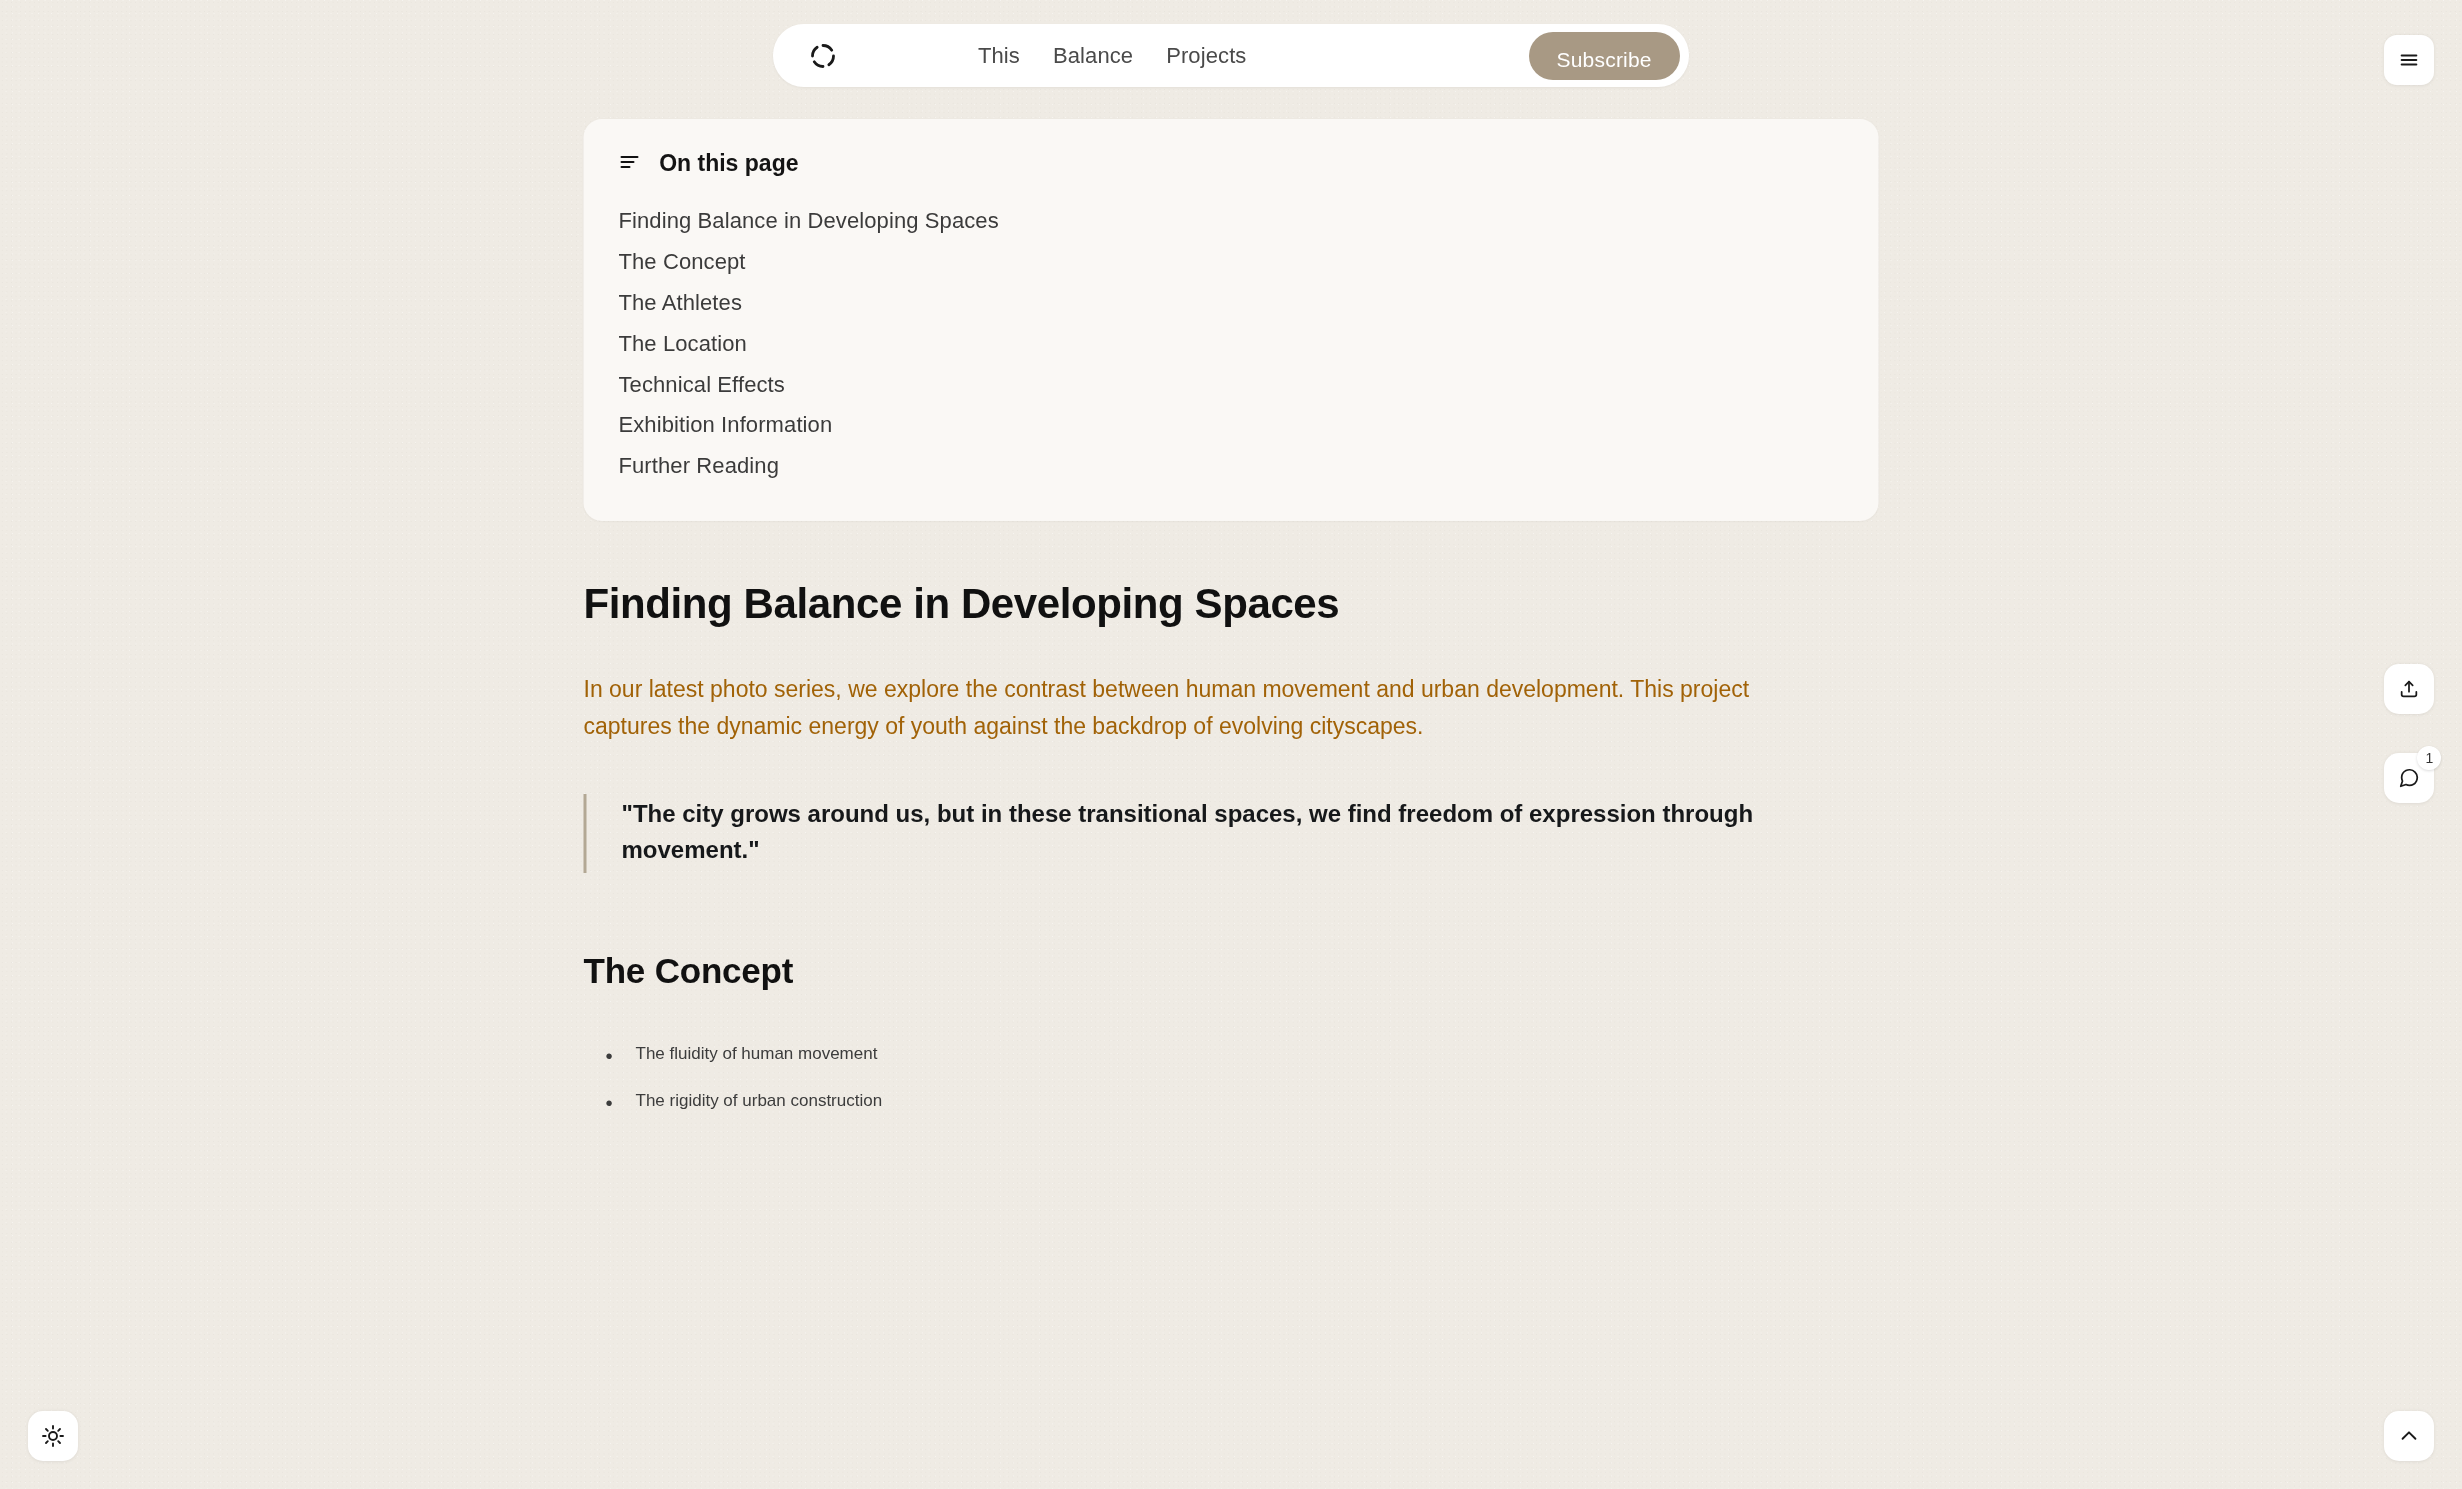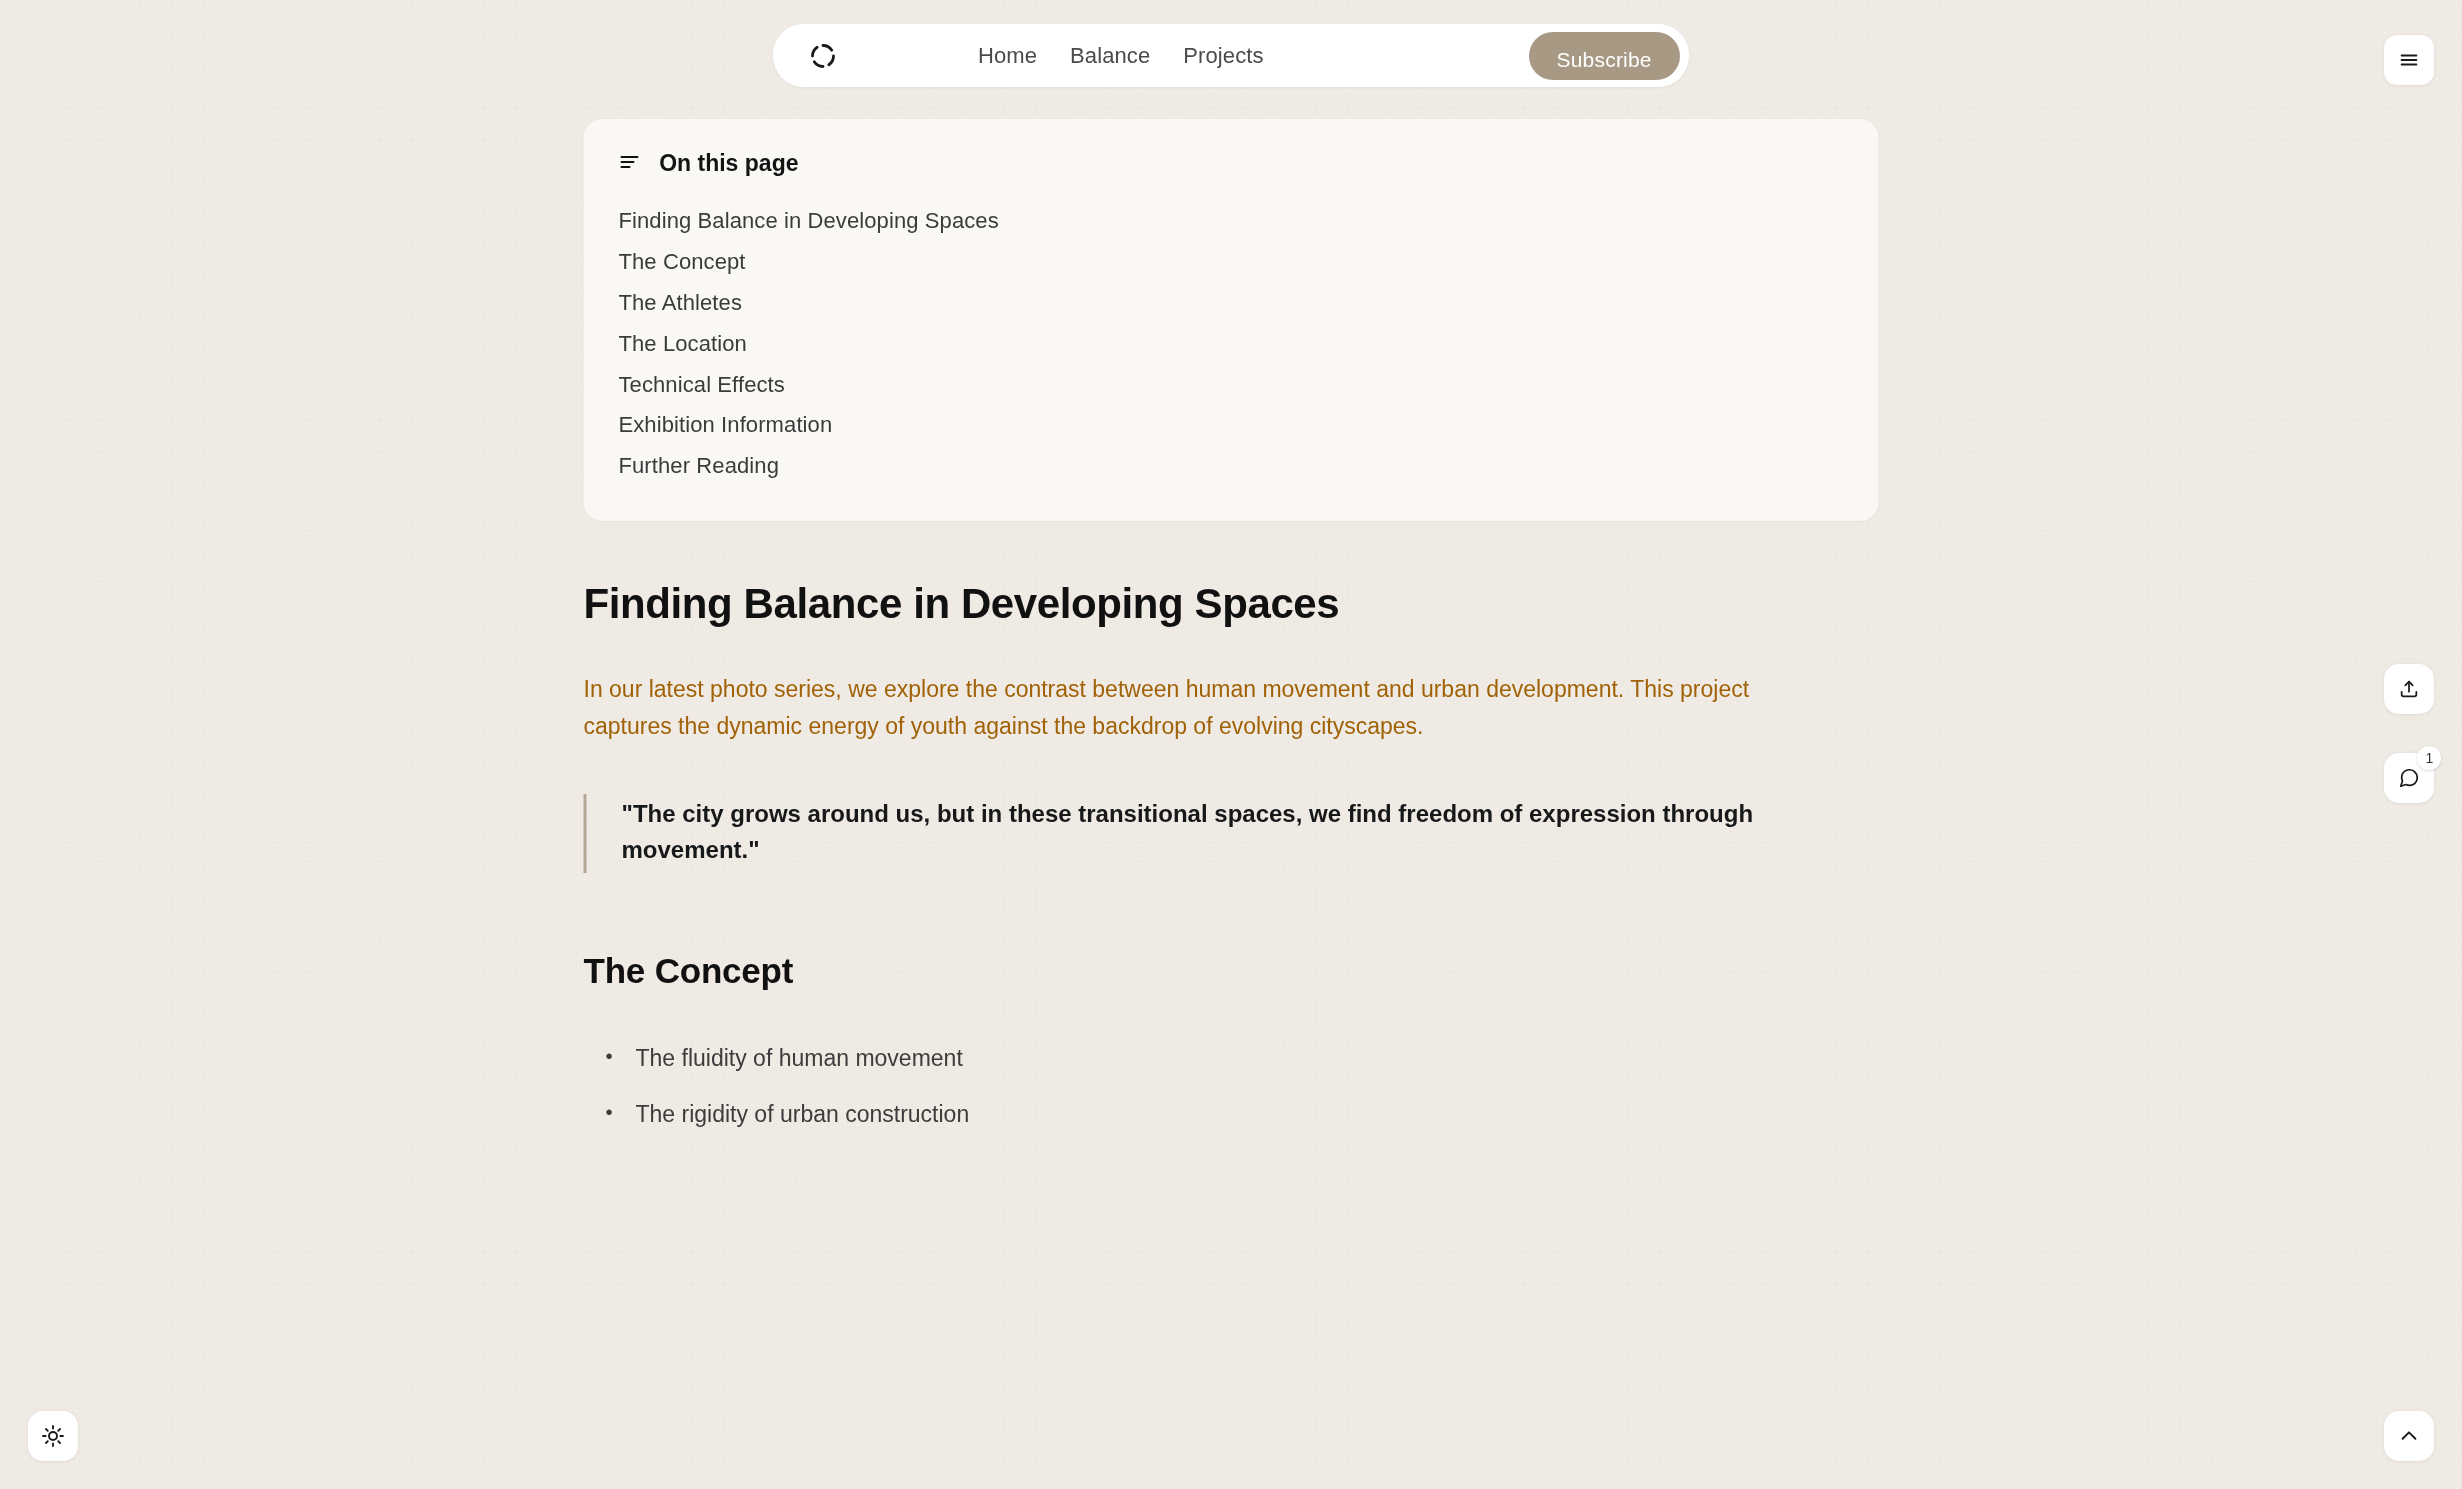--- a/index.html
+++ b/index.html
@@ -189,21 +189,21 @@
     line-height: 1.55;
     color: #3c3c3c;
     margin: 41px 0 0 0;
   }
   ul.bullets {
     margin: 39px 0 0 0;
     padding-left: 22px;
     list-style: none;
   }
   ul.bullets li {
-    font-size: 23px;
+    font-size: 17px;
     color: #3c3c3c;
     line-height: 1.5;
     padding: 11px 0;
     position: relative;
     padding-left: 30px;
   }
   ul.bullets li::before {
     content: "•";
     position: absolute;
     left: 0;
@@ -218,21 +218,21 @@
 <div class="navbar">
   <div class="brand-logo">
     <svg width="28" height="28" viewBox="0 0 24 24" fill="none" stroke="#1a1a1a" stroke-width="2.4" stroke-linecap="round">
       <path d="M12 3 a9 9 0 0 1 7.5 4"></path>
       <path d="M21 12 a9 9 0 0 1 -4 7.5"></path>
       <path d="M12 21 a9 9 0 0 1 -7.5 -4"></path>
       <path d="M3 12 a9 9 0 0 1 4 -7.5"></path>
     </svg>
   </div>
   <div class="nav-links">
-    <a class="nav-link" href="#">Home</a>
+    <a class="nav-link" href="#">This</a>
     <a class="nav-link" href="#">Balance</a>
     <a class="nav-link" href="#">Projects</a>
   </div>
   <button class="subscribe-btn">Subscribe</button>
 </div>
 
 <button class="round-btn menu-btn">
   <svg width="22" height="22" viewBox="0 0 24 24" stroke="#1a1a1a" stroke-width="2.2" stroke-linecap="round">
     <line x1="4" y1="7" x2="20" y2="7"></line>
     <line x1="4" y1="12" x2="20" y2="12"></line>

